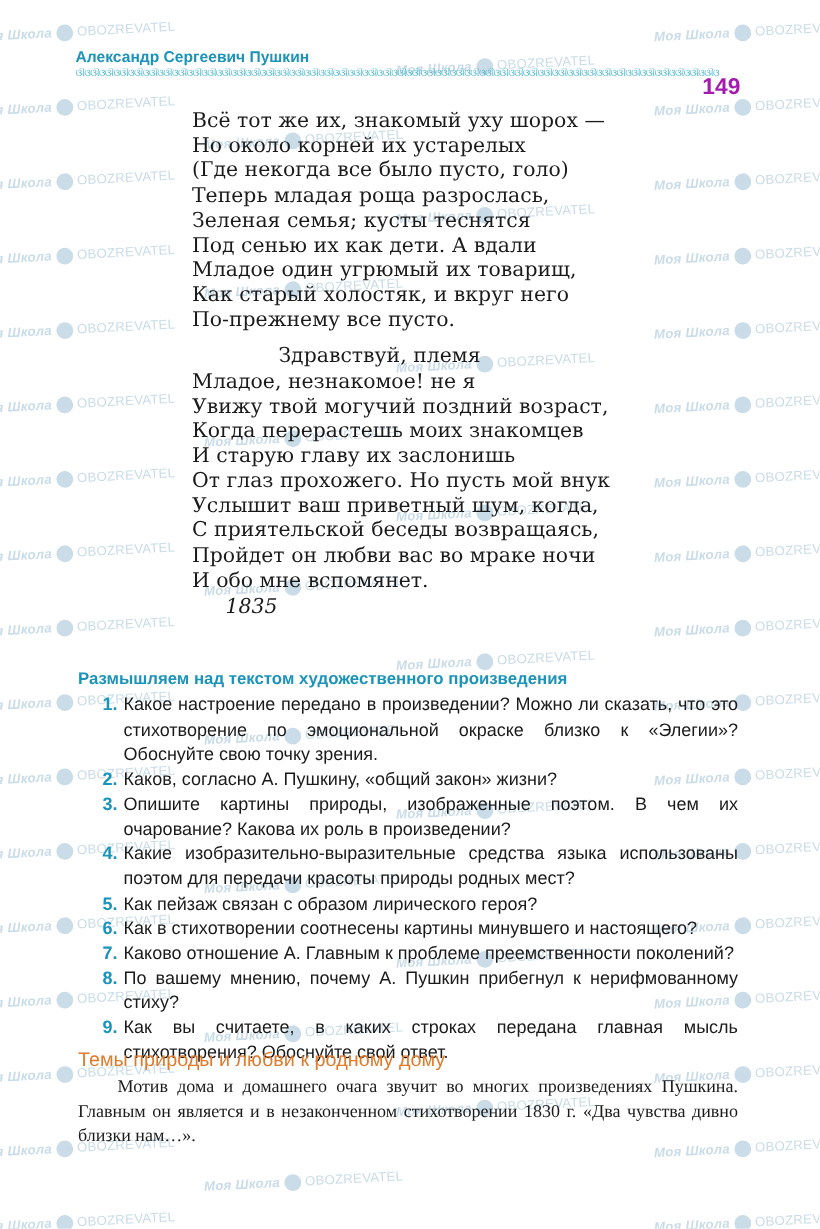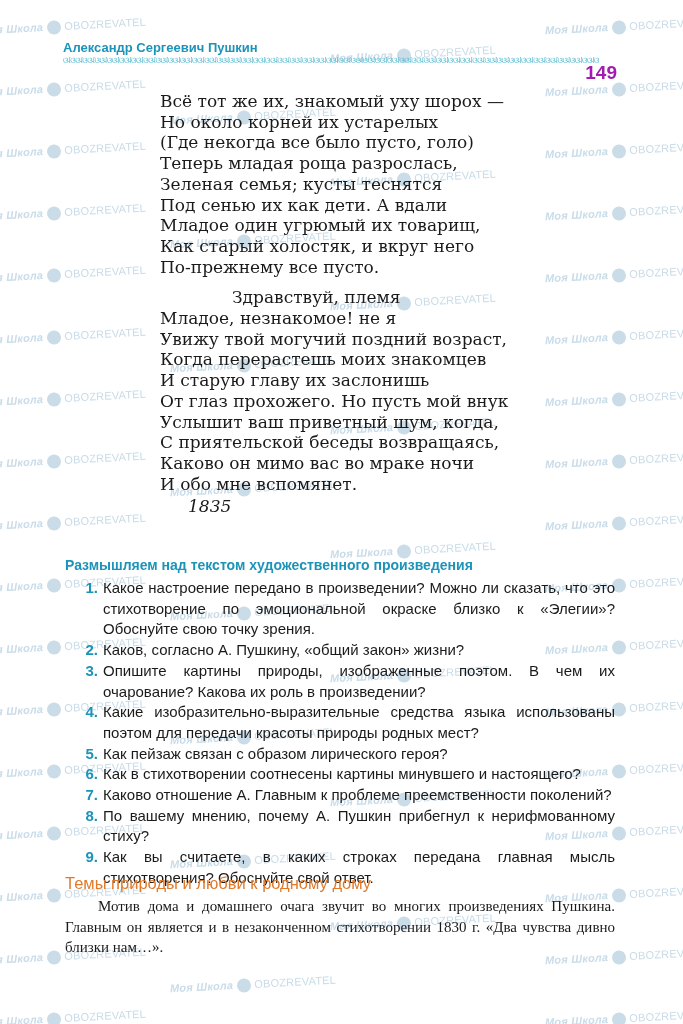--- a/index.html
+++ b/index.html
@@ -101,21 +101,21 @@
   <div class="gap"></div>
   <div>
     <div class="line indent">Здравствуй, племя</div>
     <div class="line">Младое, незнакомое! не я</div>
     <div class="line">Увижу твой могучий поздний возраст,</div>
     <div class="line">Когда перерастешь моих знакомцев</div>
     <div class="line">И старую главу их заслонишь</div>
     <div class="line">От глаз прохожего. Но пусть мой внук</div>
     <div class="line">Услышит ваш приветный шум, когда,</div>
     <div class="line">С приятельской беседы возвращаясь,</div>
-    <div class="line">Каково он мимо вас во мраке ночи</div>
+    <div class="line">Пройдет он любви вас во мраке ночи</div>
     <div class="line">И обо мне вспомянет.</div>
   </div>
   <div class="year">1835</div>
 </div>
 
 <div class="qhead">Размышляем над текстом художественного произведения</div>
 
 <div class="qlist">
   <div class="q">
       <span class="num">1.</span>

